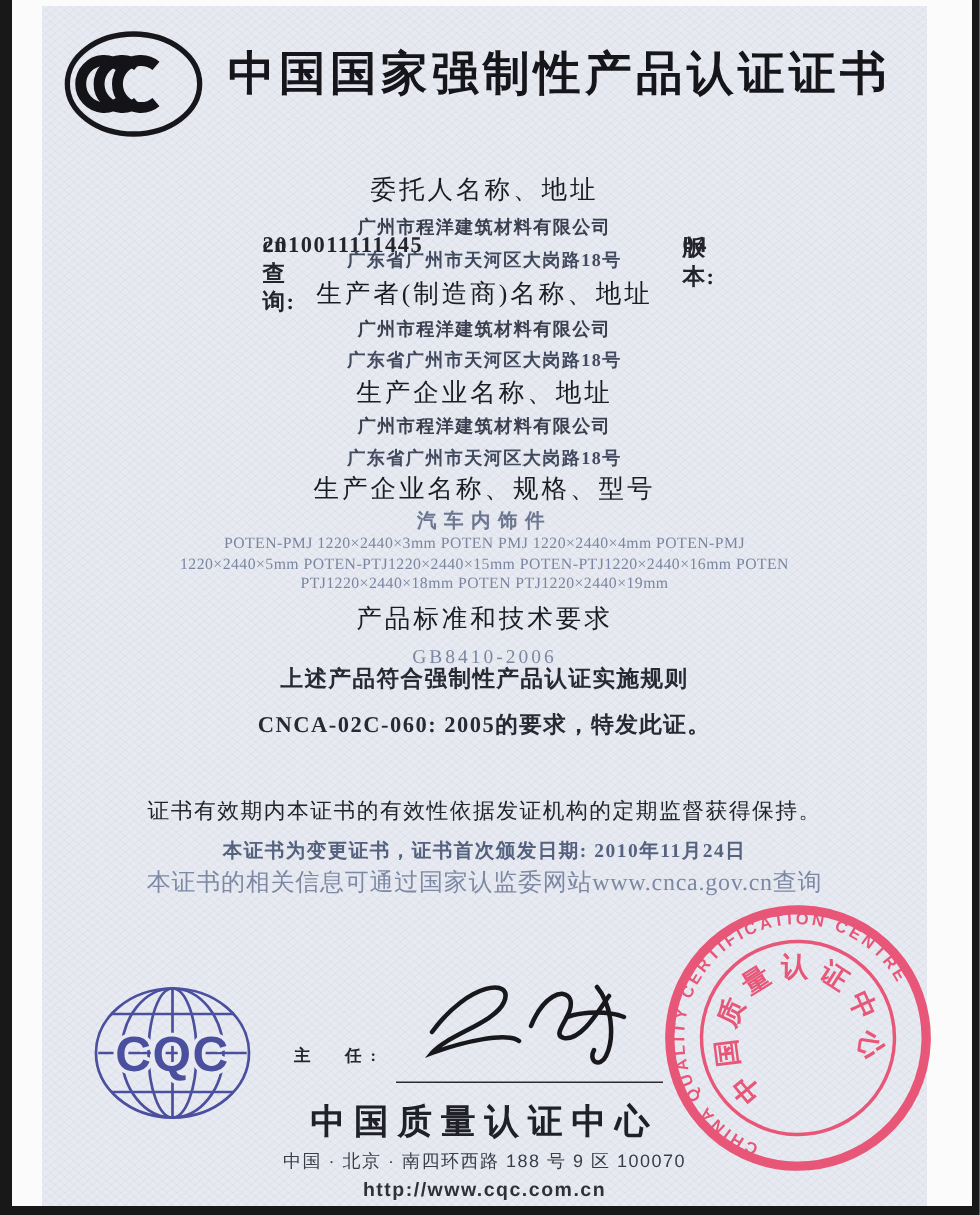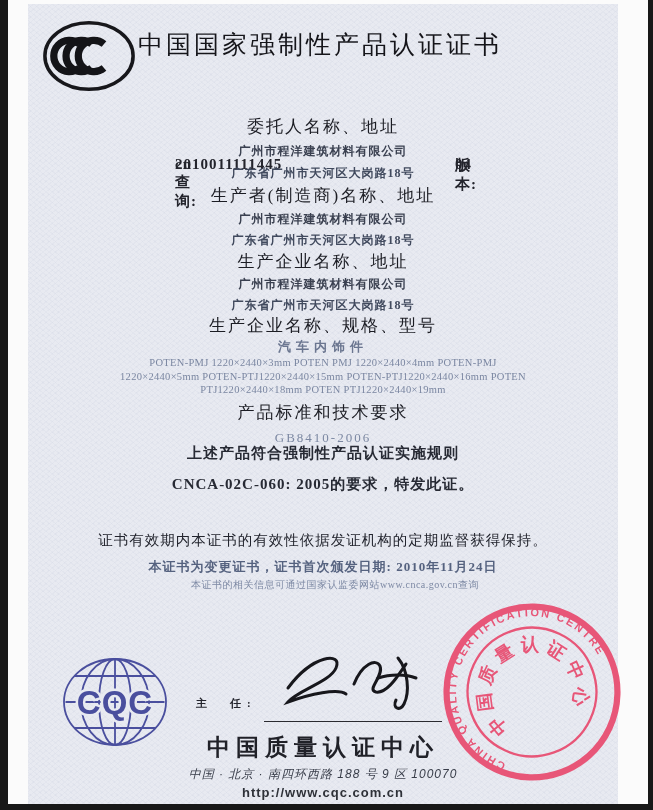--- a/index.html
+++ b/index.html
@@ -12,41 +12,41 @@
   .scan-edge-r{position:absolute;right:0;top:0;width:5px;height:100%;background:#181818;}
   .paper{
     position:absolute;left:28px;top:4px;width:590px;height:800px;
     background-color:#e8eaf1;
     background-image:
       repeating-linear-gradient(40deg, rgba(140,152,185,0.06) 0 1px, transparent 1px 4px),
       repeating-linear-gradient(-40deg, rgba(140,152,185,0.06) 0 1px, transparent 1px 4px);
   }
   .abs{position:absolute;left:0;width:100%;text-align:center;}
   .title{
-    position:absolute;left:110px;top:24px;width:470px;
-    font-size:25px;font-weight:normal;letter-spacing:3px;color:#15151a;
+    position:absolute;left:110px;top:24px;width:470px;text-align:center;
+    font-size:31px;font-weight:bold;letter-spacing:3px;color:#15151a;
   }
   .certrow span{position:absolute;top:76px;font-size:15px;font-weight:bold;color:#23242c;letter-spacing:1px;}
   .certno{left:147px;}
   .ver{left:427px;}
   .sec-h{font-size:17px;font-weight:normal;color:#1c1d24;letter-spacing:2px;}
   .co{font-size:12px;font-weight:bold;color:#3a4050;letter-spacing:1px;}
   .addr{font-size:12px;font-weight:bold;color:#414a5e;letter-spacing:1px;}
   .prod{font-size:13px;color:#6b7690;letter-spacing:5px;font-weight:bold;}
   .models{font-size:10.5px;line-height:13.5px;color:#7a86a1;letter-spacing:.3px;}
   .gb{font-size:13px;color:#7c88a2;letter-spacing:2px;}
   .stmt{font-size:15px;font-weight:600;color:#272a34;letter-spacing:1px;line-height:19px;}
   .daterow span{position:absolute;top:502px;font-size:15px;font-weight:bold;}
   .d1{left:75px;}
   .d2{left:330px;}
   .validity{font-size:14.5px;font-weight:normal;color:#23252e;letter-spacing:1px;}
   .change{font-size:13px;color:#55627f;font-weight:600;letter-spacing:1px;}
-  .query{font-size:10px;color:#7d89a4;letter-spacing:.5px;padding-left:12px;}
+  .query{font-size:16px;color:#7d89a4;letter-spacing:.5px;}
   .orgname{font-size:23px;font-weight:bold;color:#202128;letter-spacing:6px;}
-  .orgaddr{font-size:12px;color:#383d49;letter-spacing:1px;font-family:"Liberation Sans","DejaVu Sans",sans-serif;font-style:italic;}
+  .orgaddr{font-size:12px;color:#383d49;letter-spacing:1px;font-family:"Liberation Sans","DejaVu Sans",sans-serif;}
   .orgurl{font-size:13px;font-weight:bold;color:#2e3138;letter-spacing:1px;font-family:"Liberation Sans","DejaVu Sans",sans-serif;}
   .ccc-logo{position:absolute;left:12px;top:12px;width:98px;height:80px;}
   .cqc-logo{position:absolute;left:32px;top:650px;width:110px;height:98px;}
   .sigblock{position:absolute;left:160px;top:640px;width:270px;height:90px;}
   .siglabel{position:absolute;left:8px;top:52px;font-size:11px;font-weight:bold;color:#23242c;letter-spacing:6px;}
   .sigline{position:absolute;left:76px;top:77px;width:178px;border-bottom:1.5px solid #2a2a30;}
   .sigsvg{position:absolute;left:70px;top:0px;}
   .stamp{position:absolute;left:408px;top:592px;width:192px;height:192px;transform:rotate(-20deg);opacity:.92;}
 </style>
 </head>

